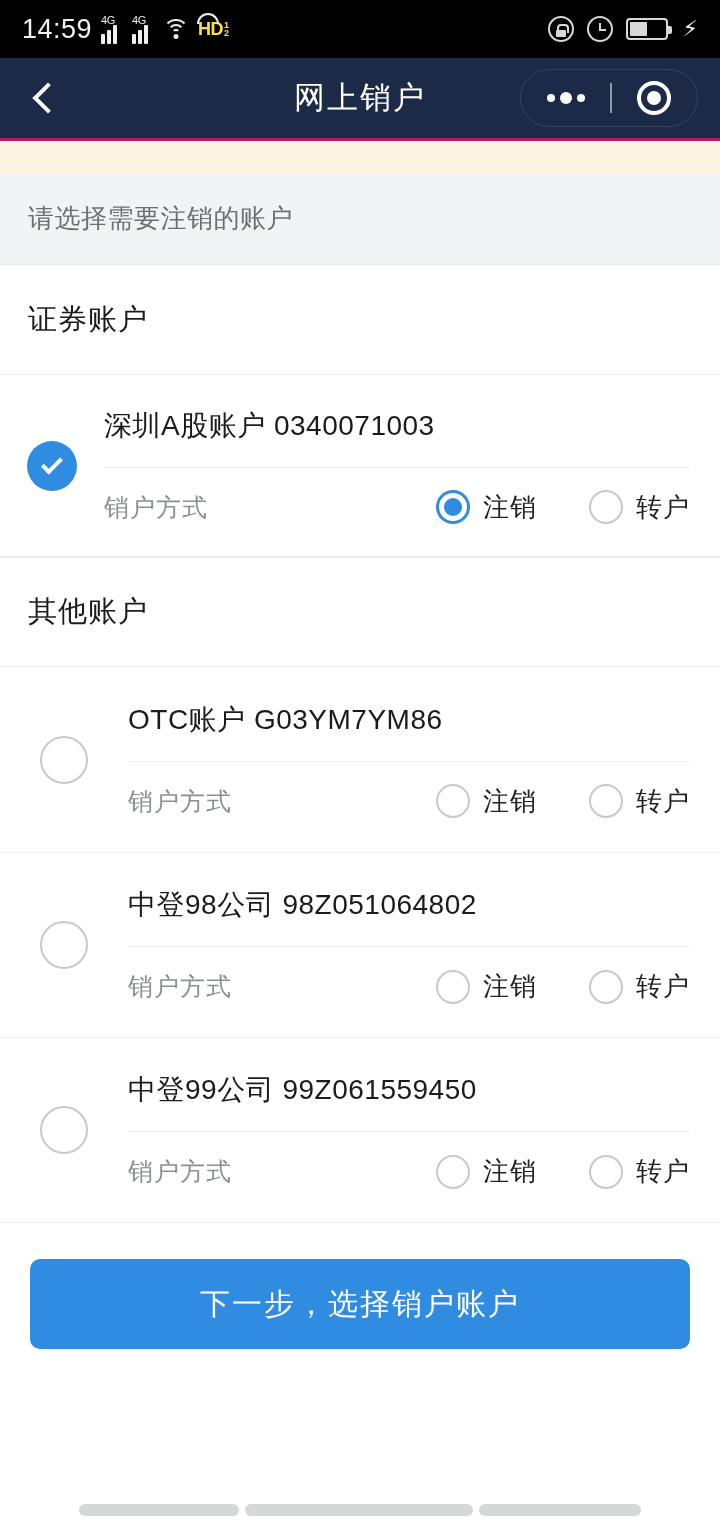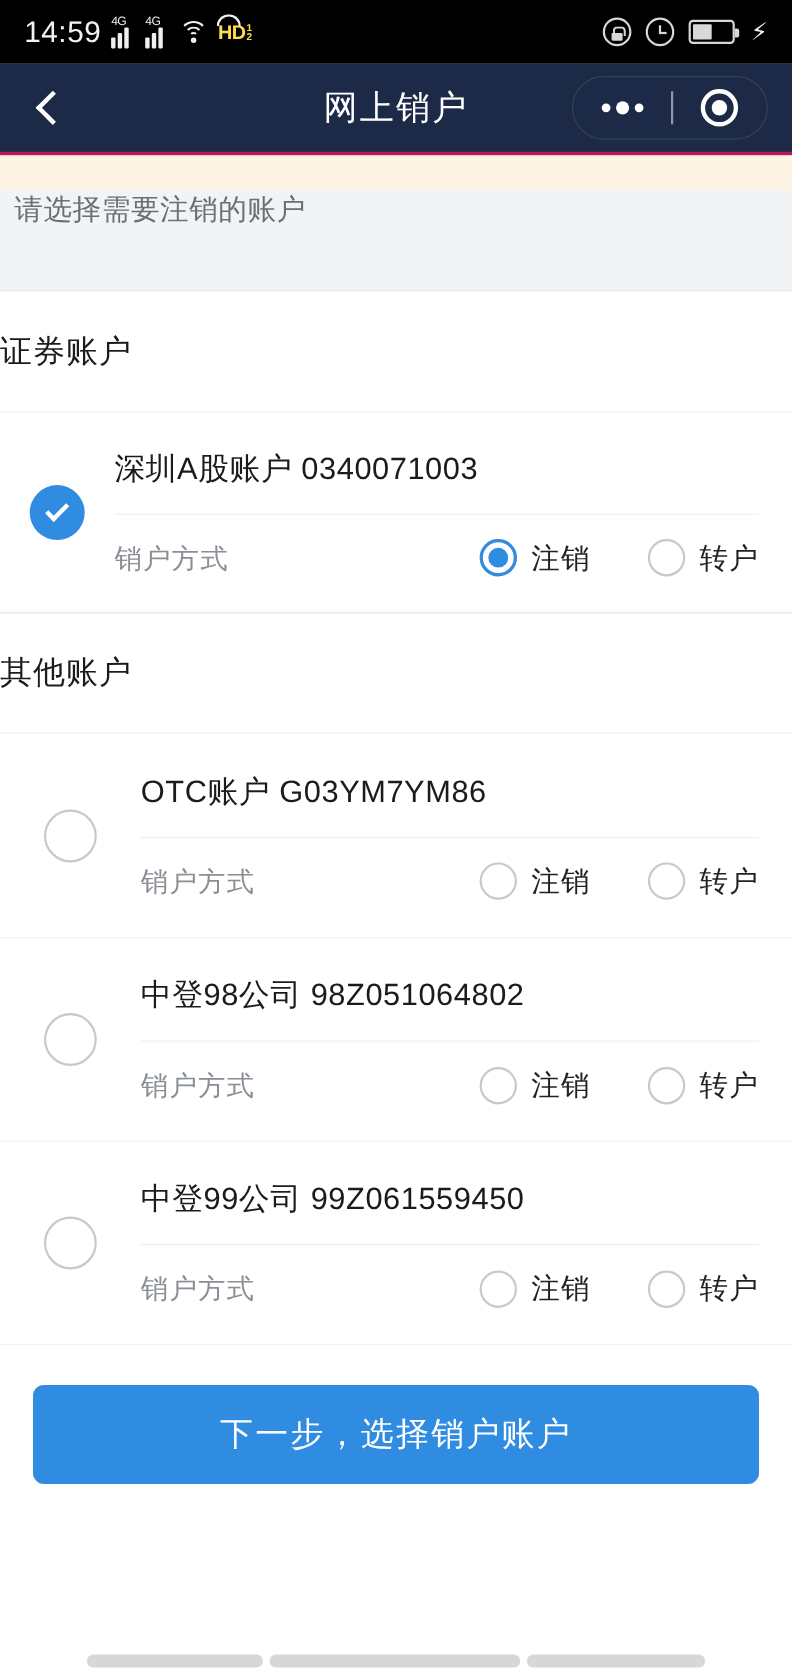--- a/index.html
+++ b/index.html
@@ -77,28 +77,28 @@
   .dots i { width:8px;height:8px;background:#ffffff;border-radius:50%; display:block; }
   .dots i:nth-child(2){ width:12px;height:12px; }
   .cap-div { width:2px; height:30px; background:#8e98ad; }
   .target { width:34px;height:34px;border:4px solid #ffffff;border-radius:50%;
     display:flex;align-items:center;justify-content:center; }
   .target i { width:14px;height:14px;background:#ffffff;border-radius:50%; display:block;}
 
   
   .cream-strip { height: 32px; background: #fdf4e4; }
   .notice-band {
-    background: #f2f3f5; height: 92px; display:flex; 
-    padding-left: 13px; border-bottom: 1px solid #e9eaec;
+    background: #f2f3f5; height: 92px; display:flex; align-items:center;
+    padding-left: 28px; border-bottom: 1px solid #e9eaec;
   }
   .notice-band .txt { font-size: 26px; color: #6b6f76; letter-spacing: .5px; }
 
   
   .section-title {
-    height: 110px; display:flex; align-items:center; 
+    height: 110px; display:flex; align-items:center; padding-left: 28px;
     background:#ffffff; font-size: 29px; color:#1b1b1b; letter-spacing:1px;
     border-bottom: 1px solid #ececec;
   }
   .section-title.second { border-top: 1px solid #ececec; }
 
   
   .acct-row { position: relative; background:#ffffff; display:flex; align-items:center; }
   .acct-row.primary { height: 182px; border-bottom: 1px solid #ececec; }
   .acct-row.other   { height: 185px; }
   .acct-row.other + .acct-row.other { border-top: 1px solid #f0f0f0; }

